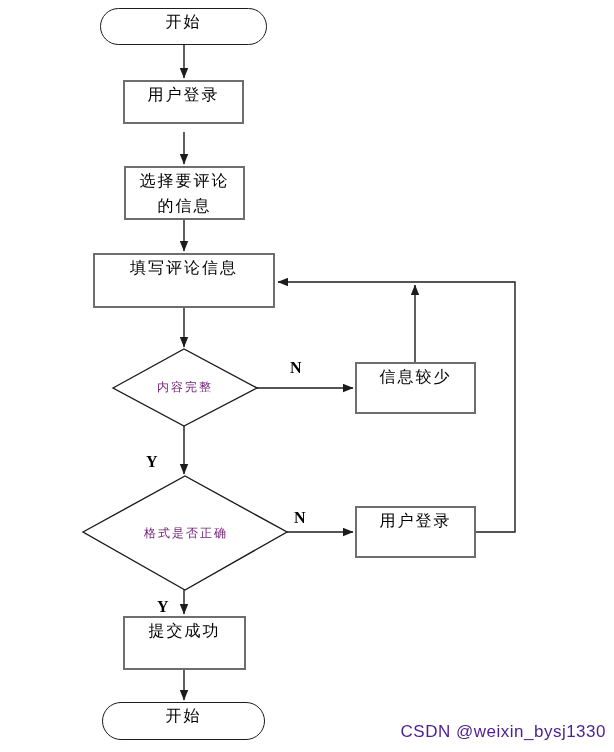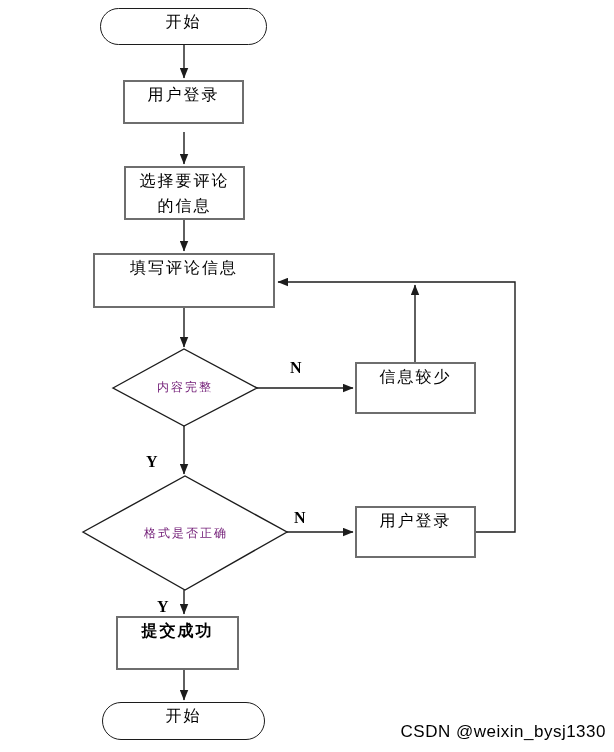--- a/index.html
+++ b/index.html
@@ -65,21 +65,21 @@
   .wrap-narrow {
     display: inline-block;
     width: 98px;
   }
   .watermark {
     position: absolute;
     right: 8px;
     bottom: 10px;
     font-family: "Liberation Sans", "DejaVu Sans", sans-serif;
     font-size: 17px;
-    color: #000000;
+    color: #4c1d95;
     letter-spacing: 0.5px;
   }
 </style>
 </head>
 <body>
 
 <div class="canvas">
 
   <svg class="connector-layer" width="614" height="752" viewBox="0 0 614 752" xmlns="http://www.w3.org/2000/svg">
     <defs>
@@ -133,21 +133,21 @@
   </div>
 
   <div class="diamond-label" style="left:84px; top:476px; width:204px; height:114px;">
     <span>格式是否正确</span>
   </div>
 
   <div class="node process" style="left:355px; top:506px; width:121px; height:52px;">
     <span>用户登录</span>
   </div>
 
-  <div class="node process" style="left:116px; top:616px; width:123px; height:54px;font-weight:bold;">
+  <div class="node process" style="left:123px; top:616px; width:123px; height:54px;">
     <span>提交成功</span>
   </div>
 
   <div class="node terminal" style="left:102px; top:702px; width:163px; height:38px;">
     <span>开始</span>
   </div>
 
   <span class="edge-label" style="left:290px; top:359px;">N</span>
   <span class="edge-label" style="left:146px; top:453px;">Y</span>
   <span class="edge-label" style="left:294px; top:509px;">N</span>

